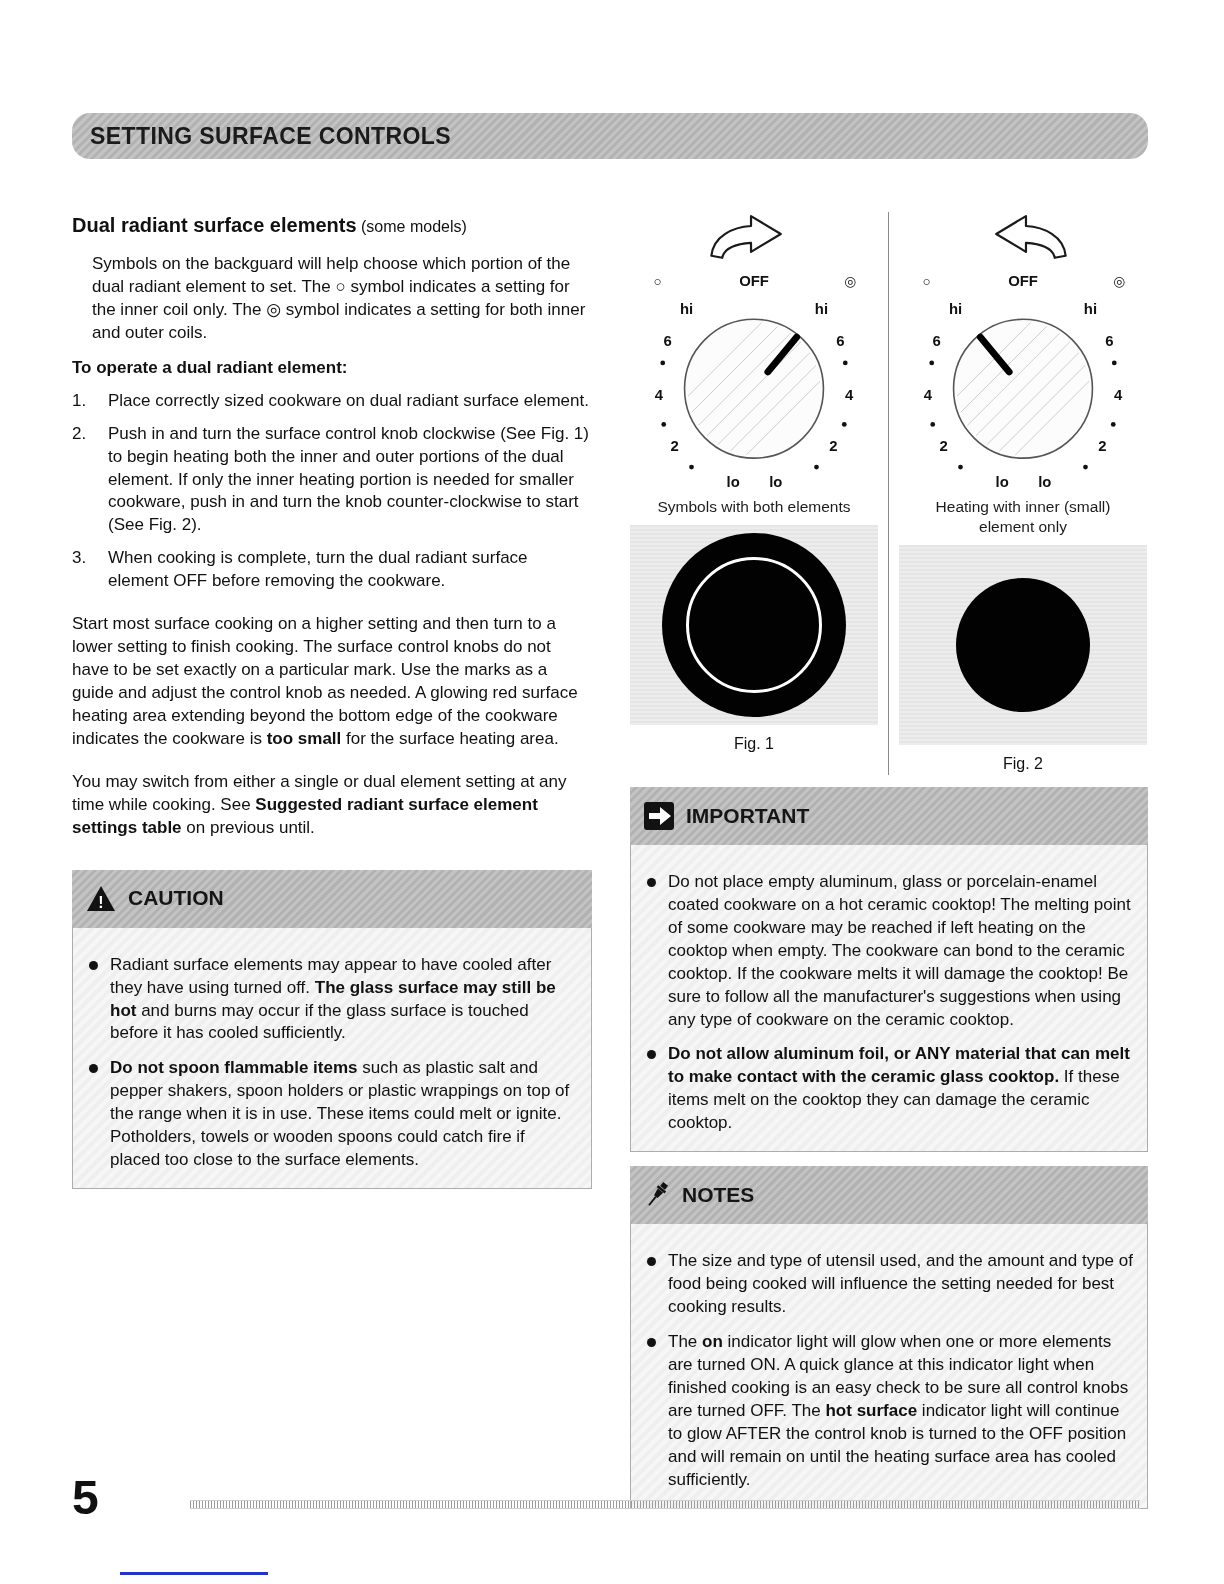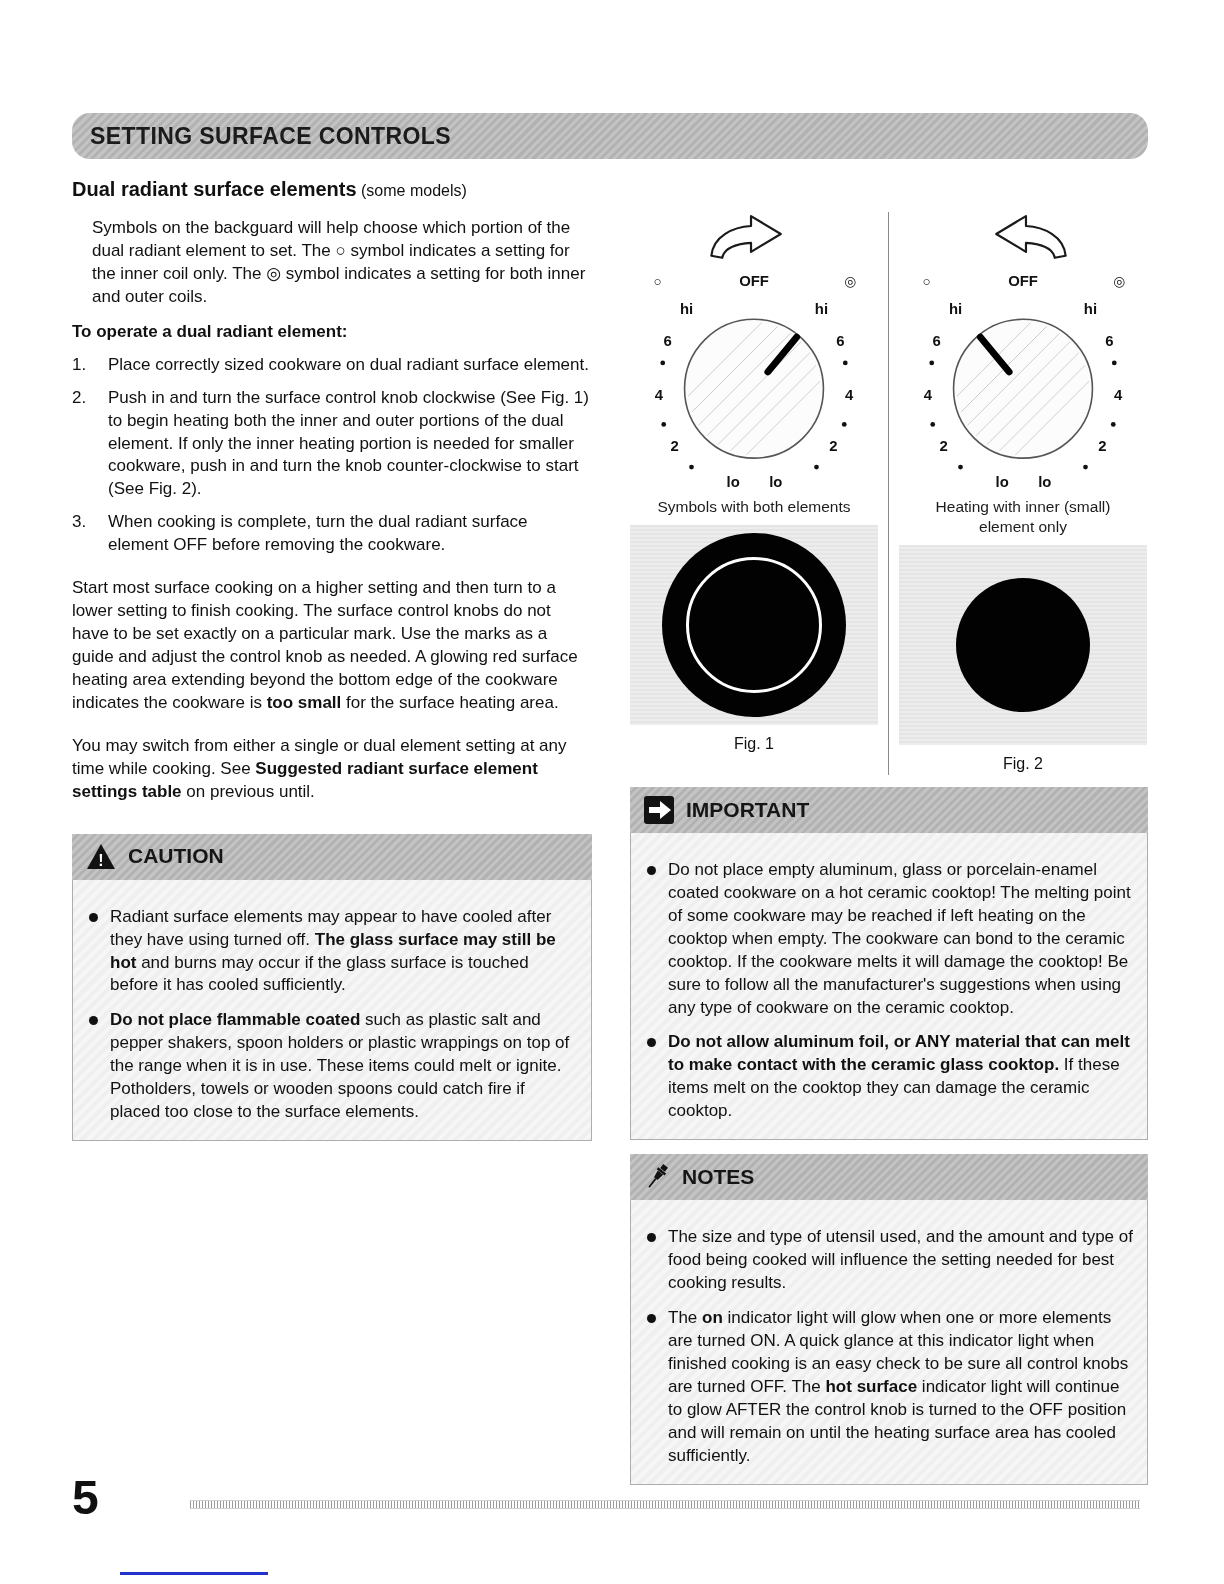--- a/index.html
+++ b/index.html
@@ -19,37 +19,37 @@
 
   .section-header {
     position:absolute; left:72px; top:113px; width:1076px; height:46px;
     display:flex; align-items:center; padding-left:18px;
     font-size:23px; font-weight:bold; color:#1b1b1b; letter-spacing:.4px;border-radius:18px;
   }
 
   .left-col { position:absolute; left:72px; top:176px; width:520px; font-size:17px; line-height:1.35; }
   .right-col { position:absolute; left:630px; top:212px; width:518px; font-size:17px; line-height:1.35; }
 
-  .h-dual { font-size:20px; font-weight:bold; }
+  .h-dual { font-size:20px; font-weight:bold;margin-top:36px; }
   .h-dual .suffix { font-size:16px; font-weight:normal; }
 
   .para { margin-top:14px;margin-left:20px; }
   .op-head { margin-top:12px; font-weight:bold; }
 
   .step { display:flex; margin-top:10px; }
   .step .num { width:36px; flex:0 0 36px; }
   .step .stext { flex:1; }
 
   .p-gap { margin-top:20px; }
 
   .b { font-weight:bold; }
 
   .alert { margin-top:30px; }
   .alert-header {
-    height:46px; display:flex; align-items:center; gap:12px;
+    height:58px; display:flex; align-items:center; gap:12px;
     padding-left:14px; font-size:21px; font-weight:bold; color:#151515;
   }
   .alert-body {
     border:1px solid #adadad; border-top:none;
     padding:14px 14px 16px 10px;
   }
   .bullet { display:flex; margin-top:12px; }
   .bullet:first-child { margin-top:12px; }
   .bullet .dot { flex:0 0 9px; width:9px; height:9px; border-radius:50%; background:#111; margin:7px 12px 0 6px; }
   .bullet .btext { flex:1; }
@@ -144,21 +144,21 @@
         </span>
         <span>CAUTION</span>
       </div>
       <div class="alert-body light-texture">
         <div class="bullet">
           <span class="dot"></span>
           <div class="btext"><span>Radiant surface elements may appear to have cooled after they have using turned off. </span><span class="b">The glass surface may still be hot</span><span> and burns may occur if the glass surface is touched before it has cooled sufficiently.</span></div>
         </div>
         <div class="bullet">
           <span class="dot"></span>
-          <div class="btext"><span class="b">Do not place flammable coated</span><span> such as plastic salt and pepper shakers, spoon holders or plastic wrappings on top of the range when it is in use. These items could melt or ignite. Potholders, towels or wooden spoons could catch fire if placed too close to the surface elements.</span></div>
+          <div class="btext"><span class="b">Do not spoon flammable items</span><span> such as plastic salt and pepper shakers, spoon holders or plastic wrappings on top of the range when it is in use. These items could melt or ignite. Potholders, towels or wooden spoons could catch fire if placed too close to the surface elements.</span></div>
         </div>
       </div>
     </div>
   </div>
 
   <div class="right-col">
 
     <div class="figures">
 
       <div class="fig-col">

